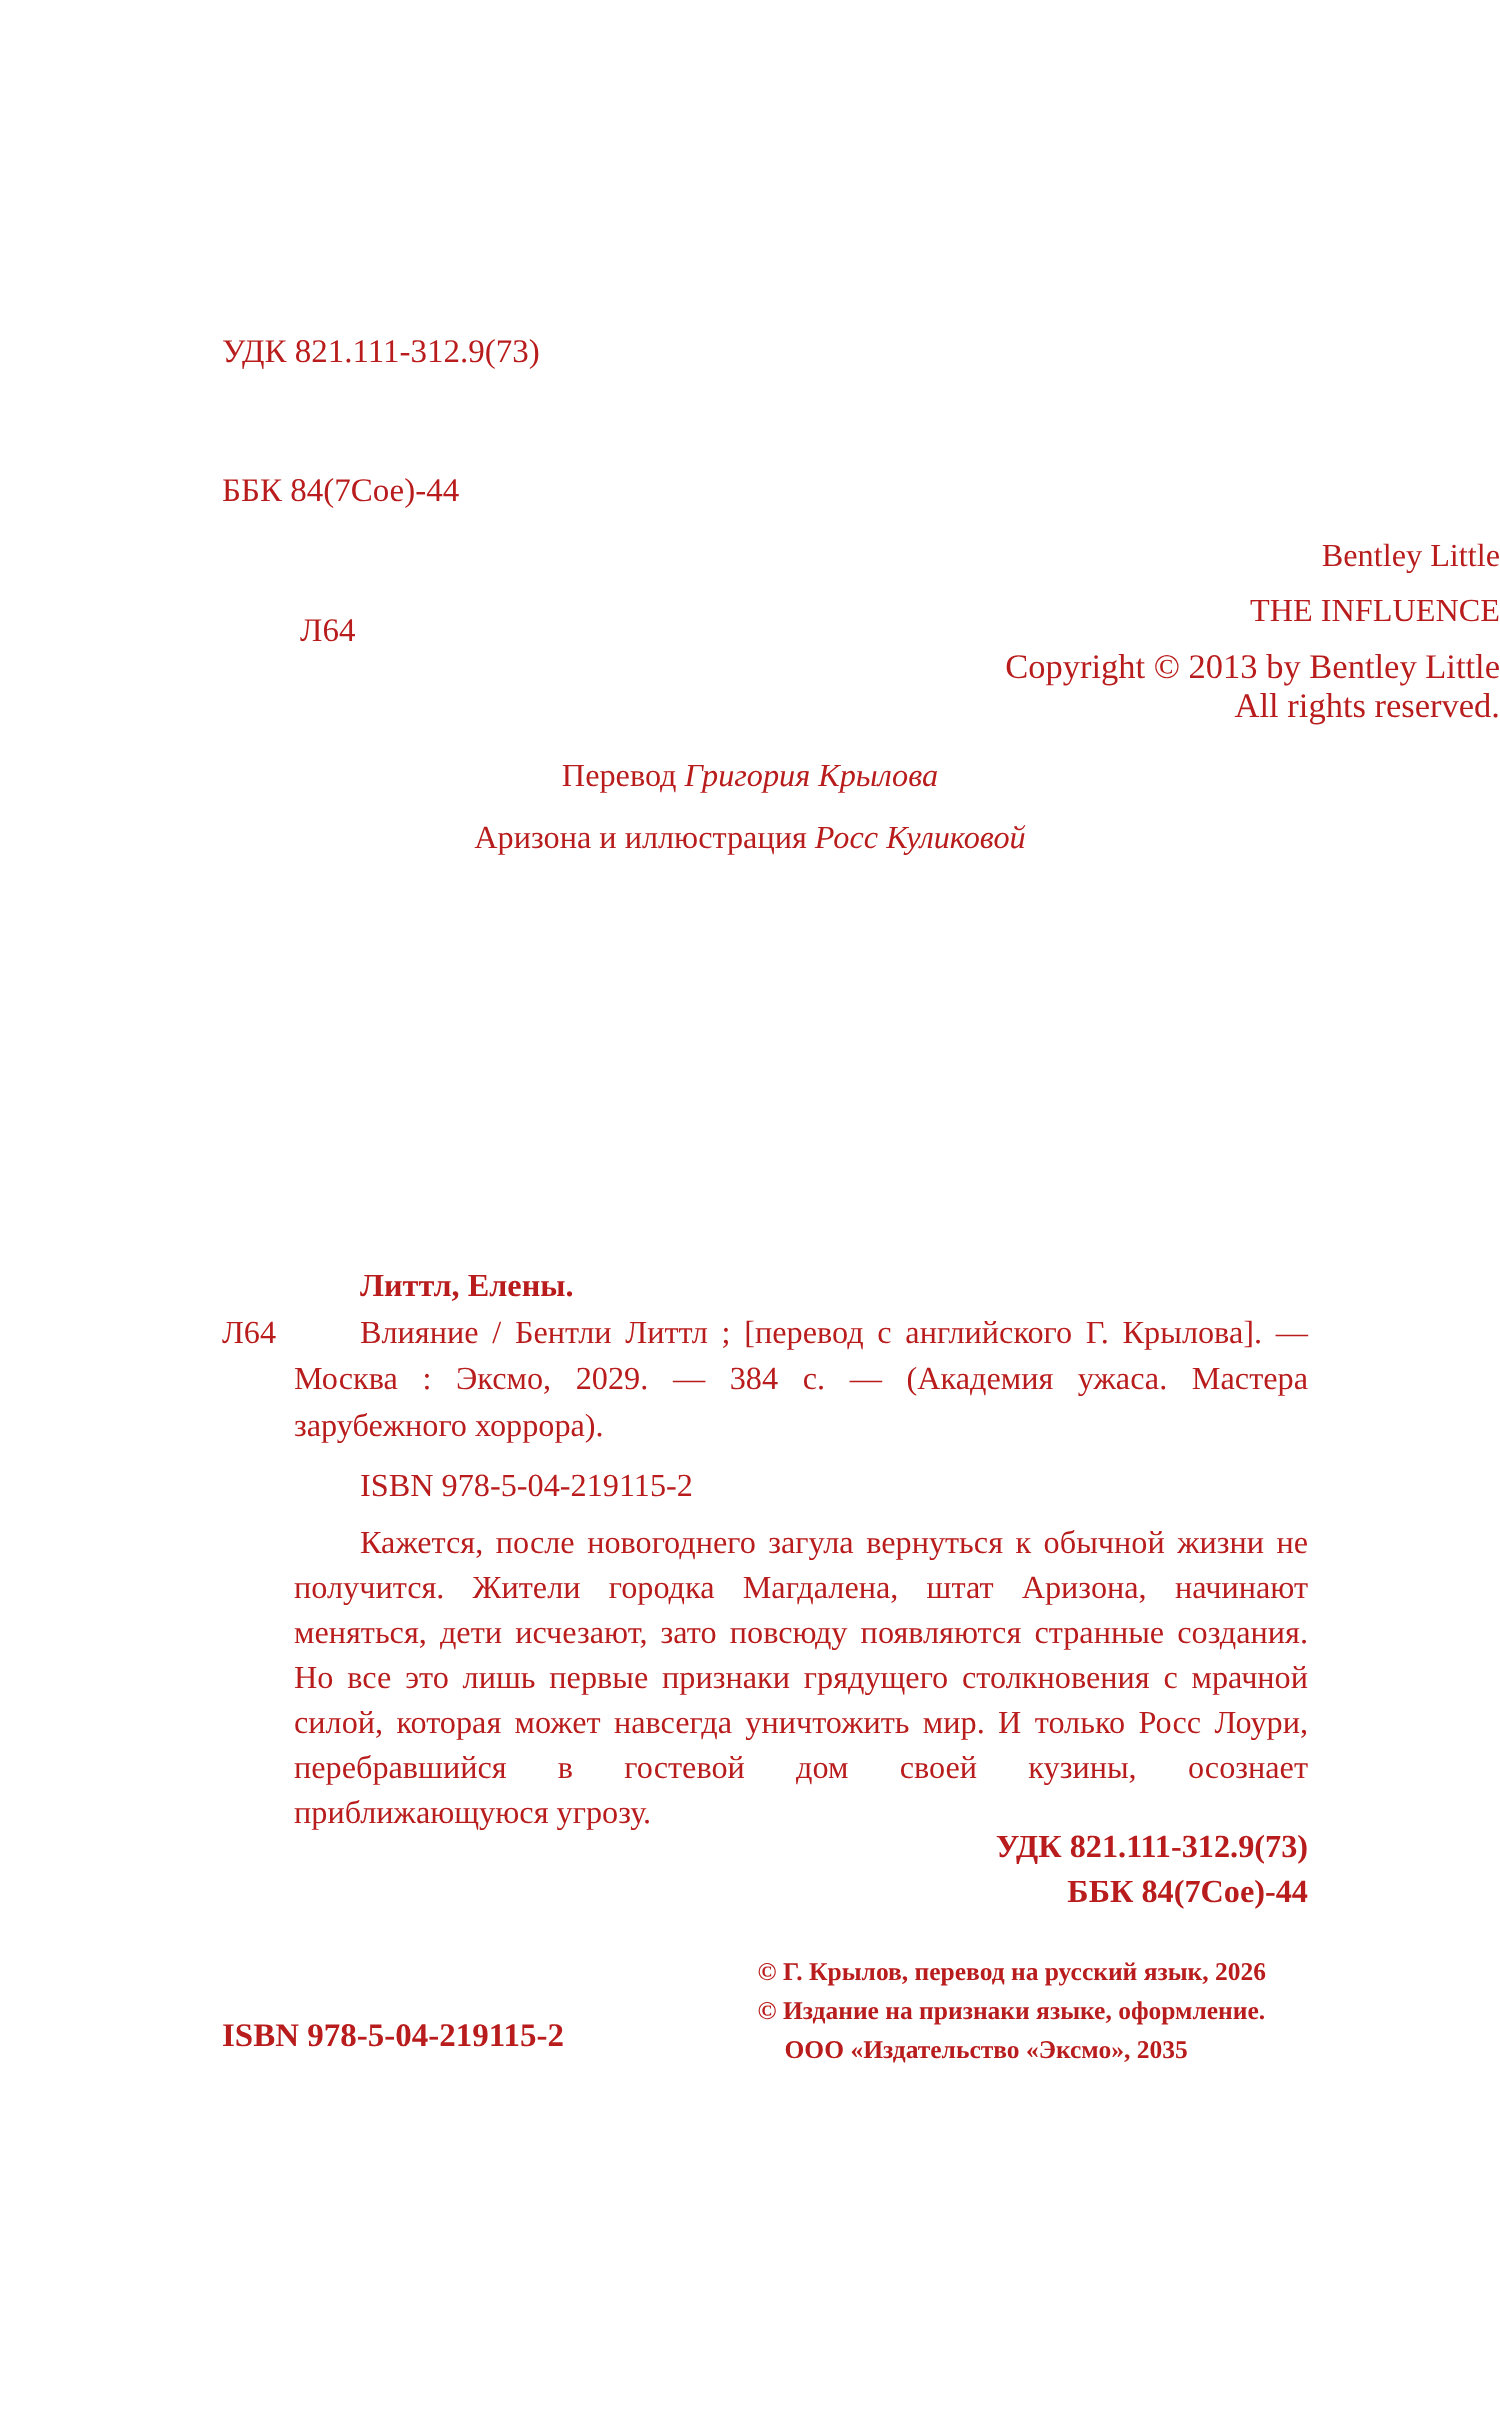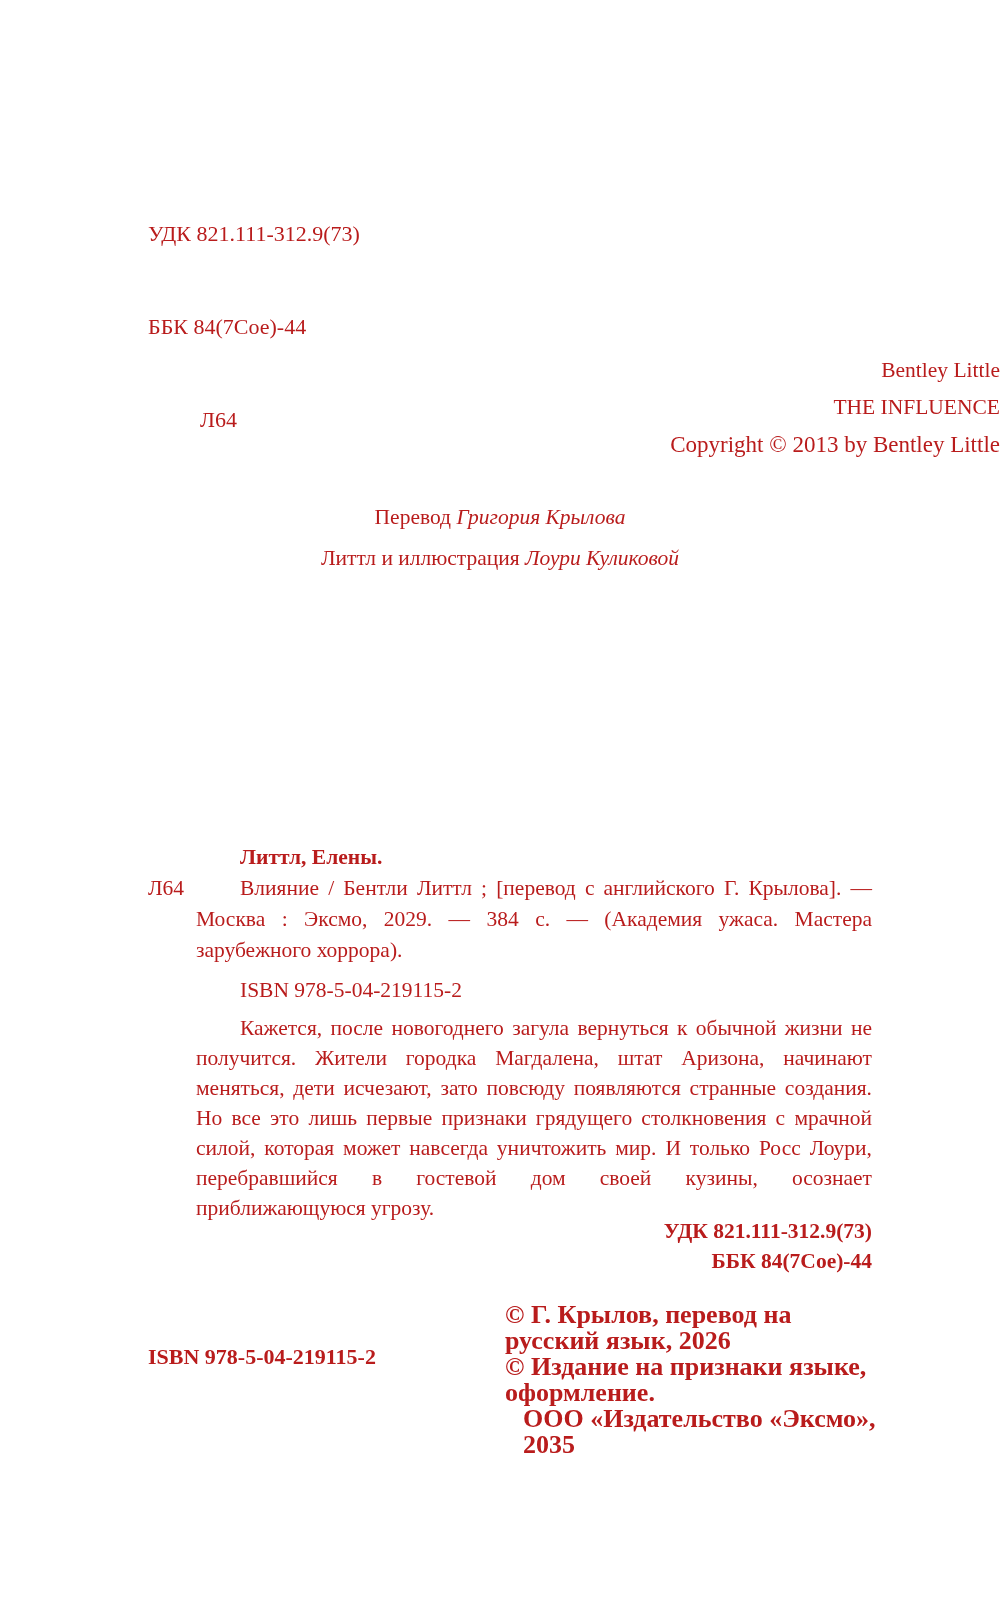--- a/index.html
+++ b/index.html
@@ -114,21 +114,21 @@
     left: 148px;
     font-weight: bold;
     font-size: 22px;
   }
   .bottom-copyright {
     position: absolute;
     top: 1302px;
     left: 505px;
     width: 380px;
     font-weight: bold;
-    font-size: 26px;
+    font-size: 17px;
     line-height: 26px;
   }
   .bottom-copyright .cr-line3 {
     padding-left: 18px;
   }
 </style>
 </head>
 <body>
 
 <div class="page">
@@ -137,28 +137,29 @@
     <div>УДК 821.111-312.9(73)</div>
     <div>ББК 84(7Сое)-44</div>
     <div class="l64">Л64</div>
   </div>
 
   <div class="original-block">
     <div>Bentley Little</div>
     <div>THE INFLUENCE</div>
     <div class="copyright-group">
       <div>Copyright © 2013 by Bentley Little</div>
+      <div>All rights reserved.</div>
     </div>
   </div>
 
   <div class="credit-line credit-translation">
     <span>Перевод </span><span class="credit-name">Григория Крылова</span>
   </div>
   <div class="credit-line credit-design">
-    <span>Литтл и иллюстрация </span><span class="credit-name">Лоури Куликовой</span>
+    <span>Аризона и иллюстрация </span><span class="credit-name">Росс Куликовой</span>
   </div>
 
   <div class="catalog">
     <div class="cat-author">Литтл, Елены.</div>
     <div class="cat-desc-wrap">
       <span class="cat-code">Л64</span>
       <p class="cat-desc">Влияние / Бентли Литтл ; [перевод с английского Г. Крылова]. — Москва : Эксмо, 2029. — 384 с. — (Академия ужаса. Мастера зарубежного хоррора).</p>
     </div>
     <div class="cat-isbn">ISBN 978-5-04-219115-2</div>
     <p class="cat-annotation">Кажется, после новогоднего загула вернуться к обычной жизни не получится. Жители городка Магдалена, штат Аризона, начинают меняться, дети исчезают, зато повсюду появляются странные создания. Но все это лишь первые признаки грядущего столкновения с мрачной силой, которая может навсегда уничтожить мир. И только Росс Лоури, перебравшийся в гостевой дом своей кузины, осознает приближающуюся угрозу.</p>

